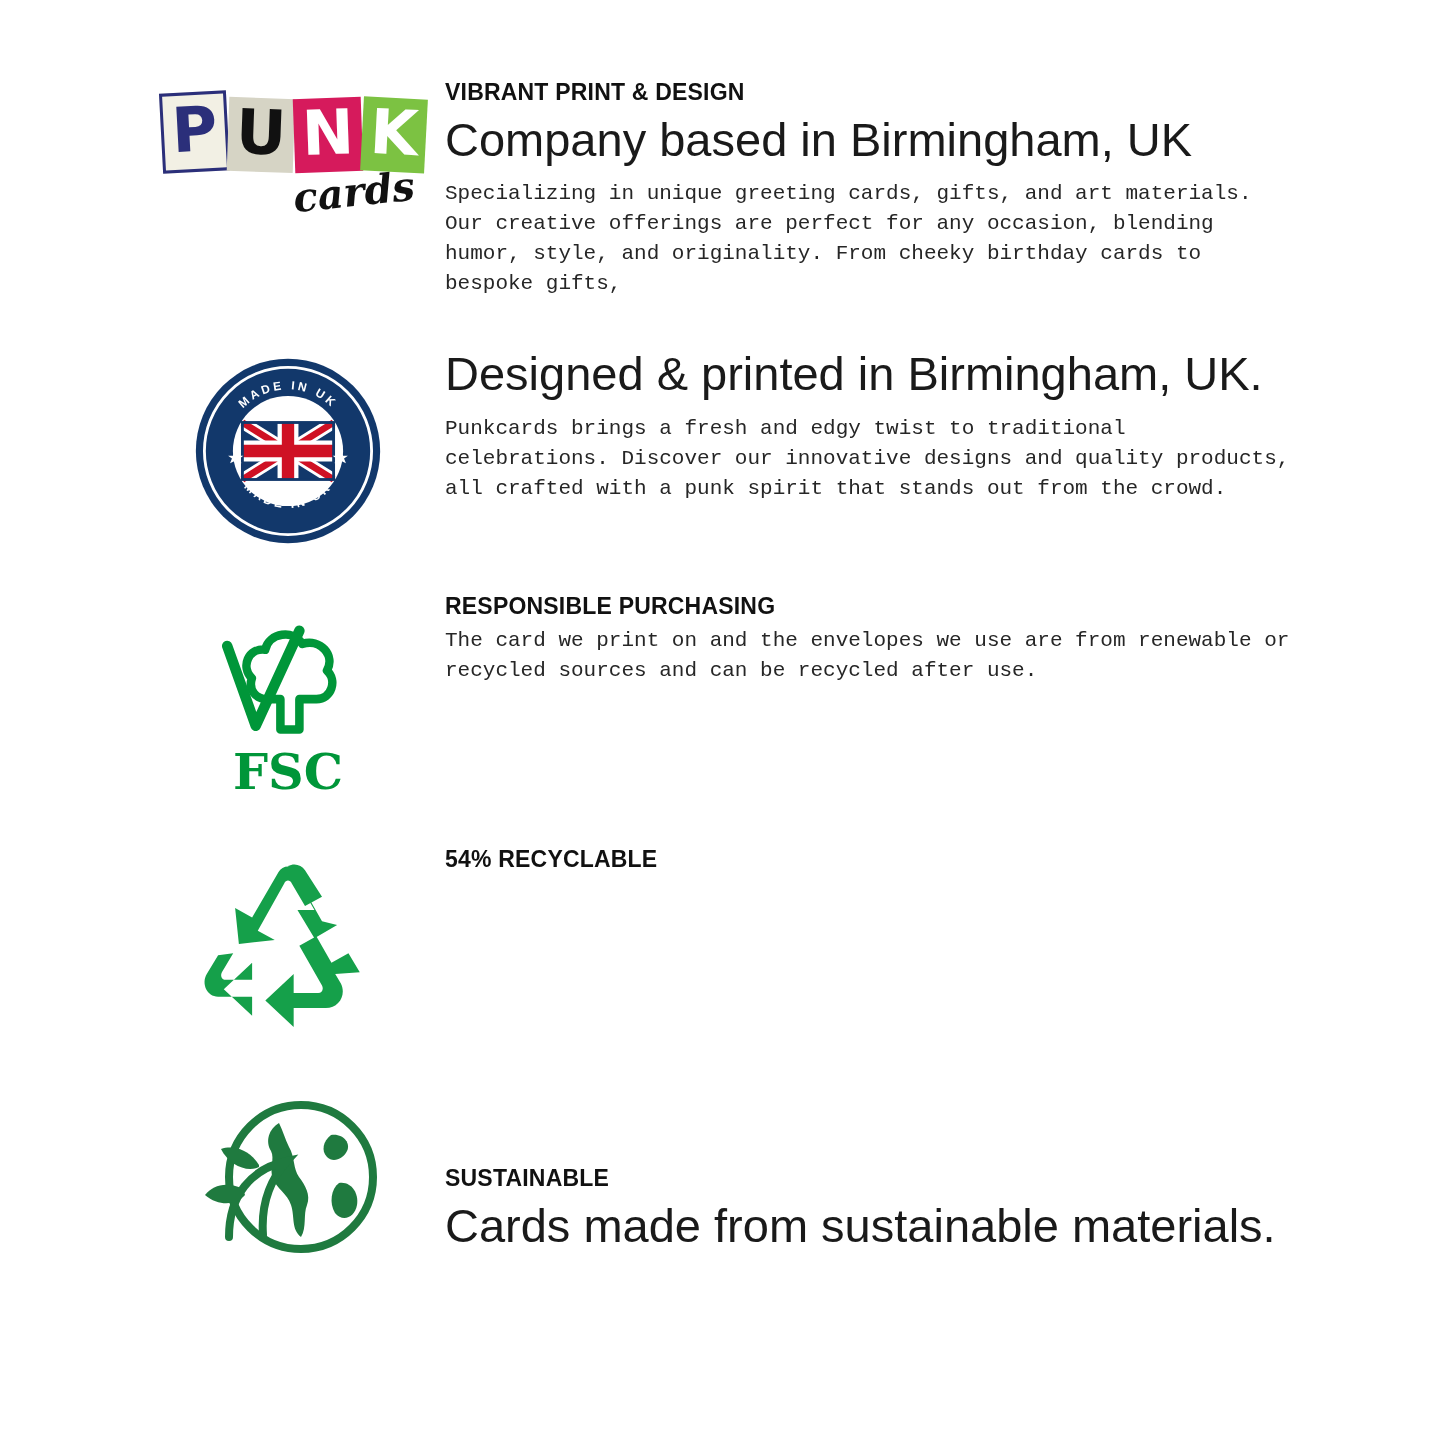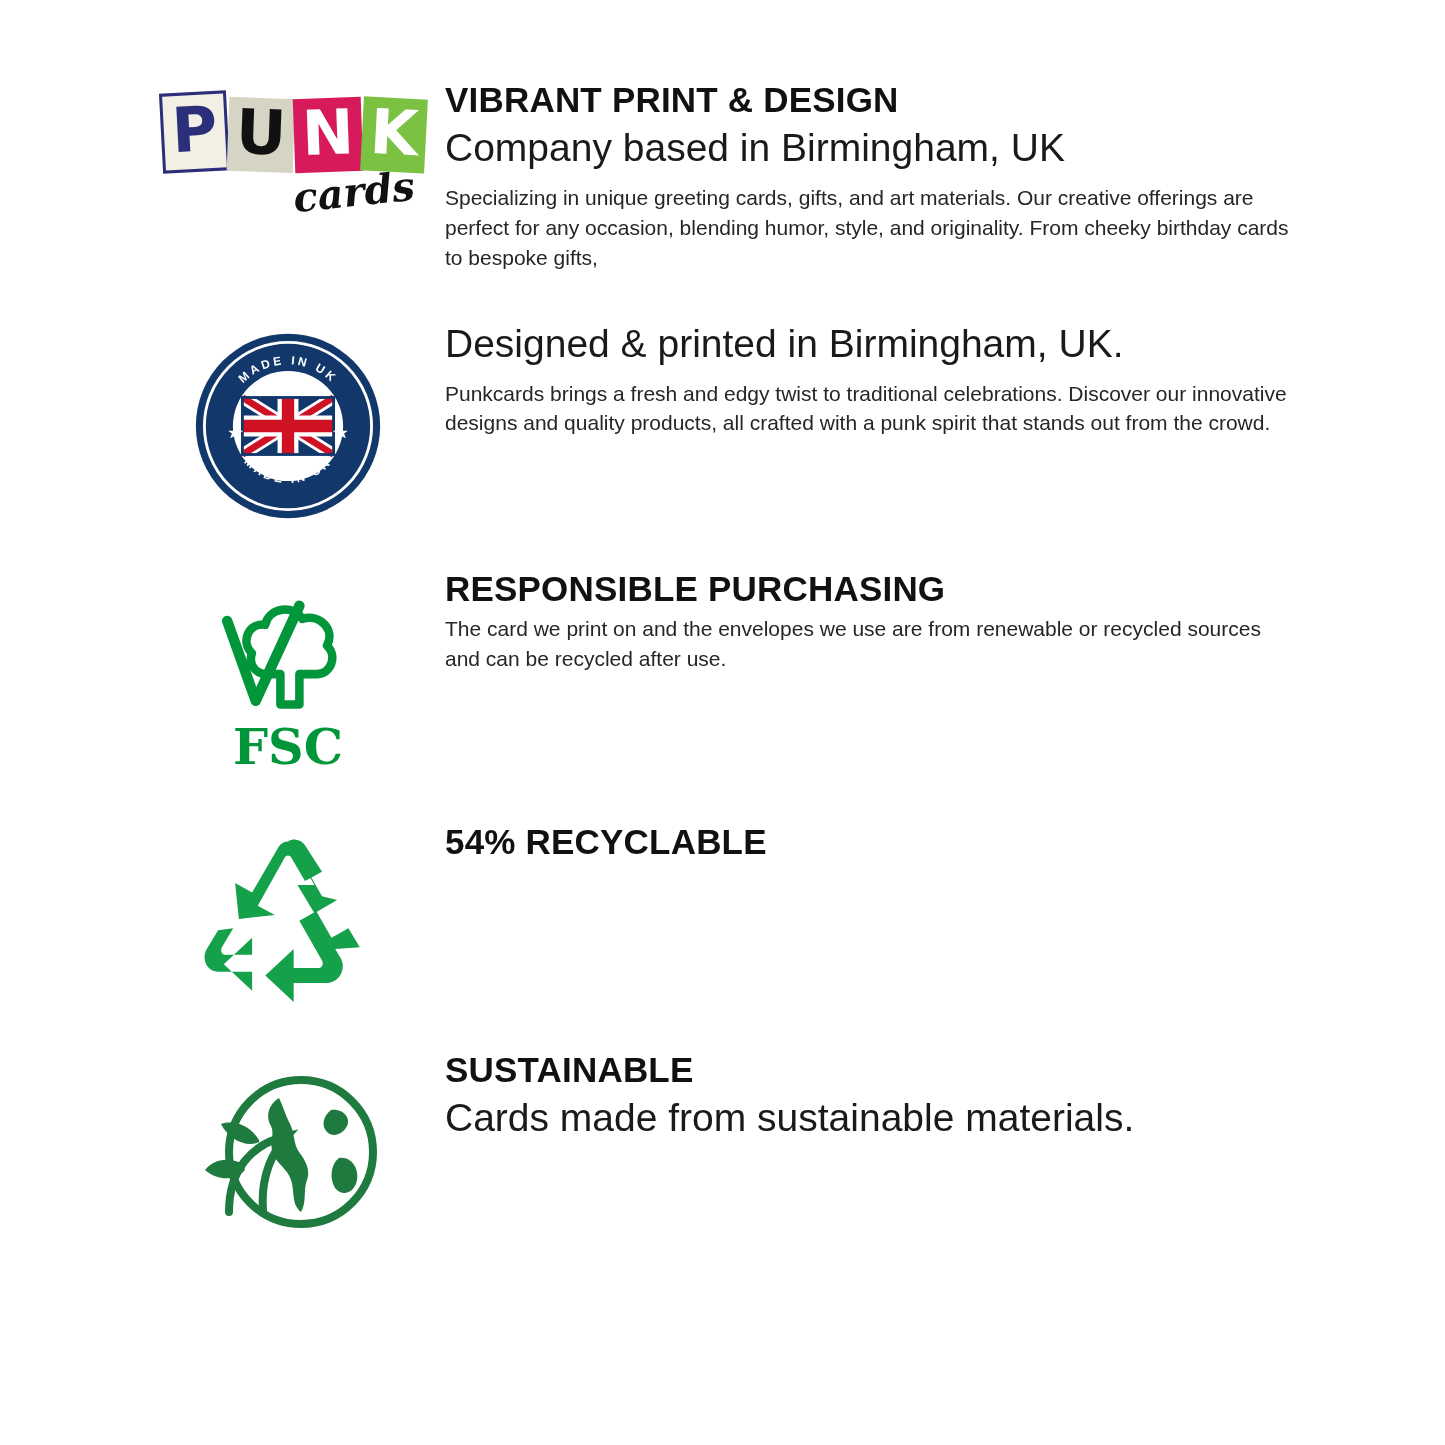--- a/index.html
+++ b/index.html
@@ -20,55 +20,56 @@
     height: 1445px;
     padding: 80px 150px 60px 130px;
     display: flex;
     flex-direction: column;
   }
   .feature {
     display: flex;
     align-items: flex-start;
     margin-bottom: 48px;
   }
-  .feature:last-child { margin-bottom: 0; }
+  .feature:last-child { margin-bottom: 0; align-items: flex-end; }
 
   .icon-cell {
     width: 315px;
     min-width: 315px;
     display: flex;
     align-items: center;
     justify-content: center;
     padding-top: 10px;
   }
   .text-cell {
     flex: 1;
     padding-top: 0;
   }
   .f-title {
-    font-size: 35px;
+    font-size: 23px;
     font-weight: bold;
     letter-spacing: 0.2px;
     line-height: 1.12;
     margin: 0 0 6px 0;
     color: #111111;
   }
   .f-subtitle {
-    font-size: 39px;
+    font-size: 47px;
     font-weight: normal;
     line-height: 1.18;
     margin: 0 0 12px 0;
     color: #1a1a1a;
   }
   .f-body {
     font-size: 21px;
     line-height: 1.42;
     margin: 0;
     color: #262626;
     max-width: 870px;
+    font-family: Liberation Mono, monospace;
   }
 
   
   .punk-logo {
     position: relative;
     width: 270px;
     height: 130px;
   }
   .punk-letters {
     position: absolute;

